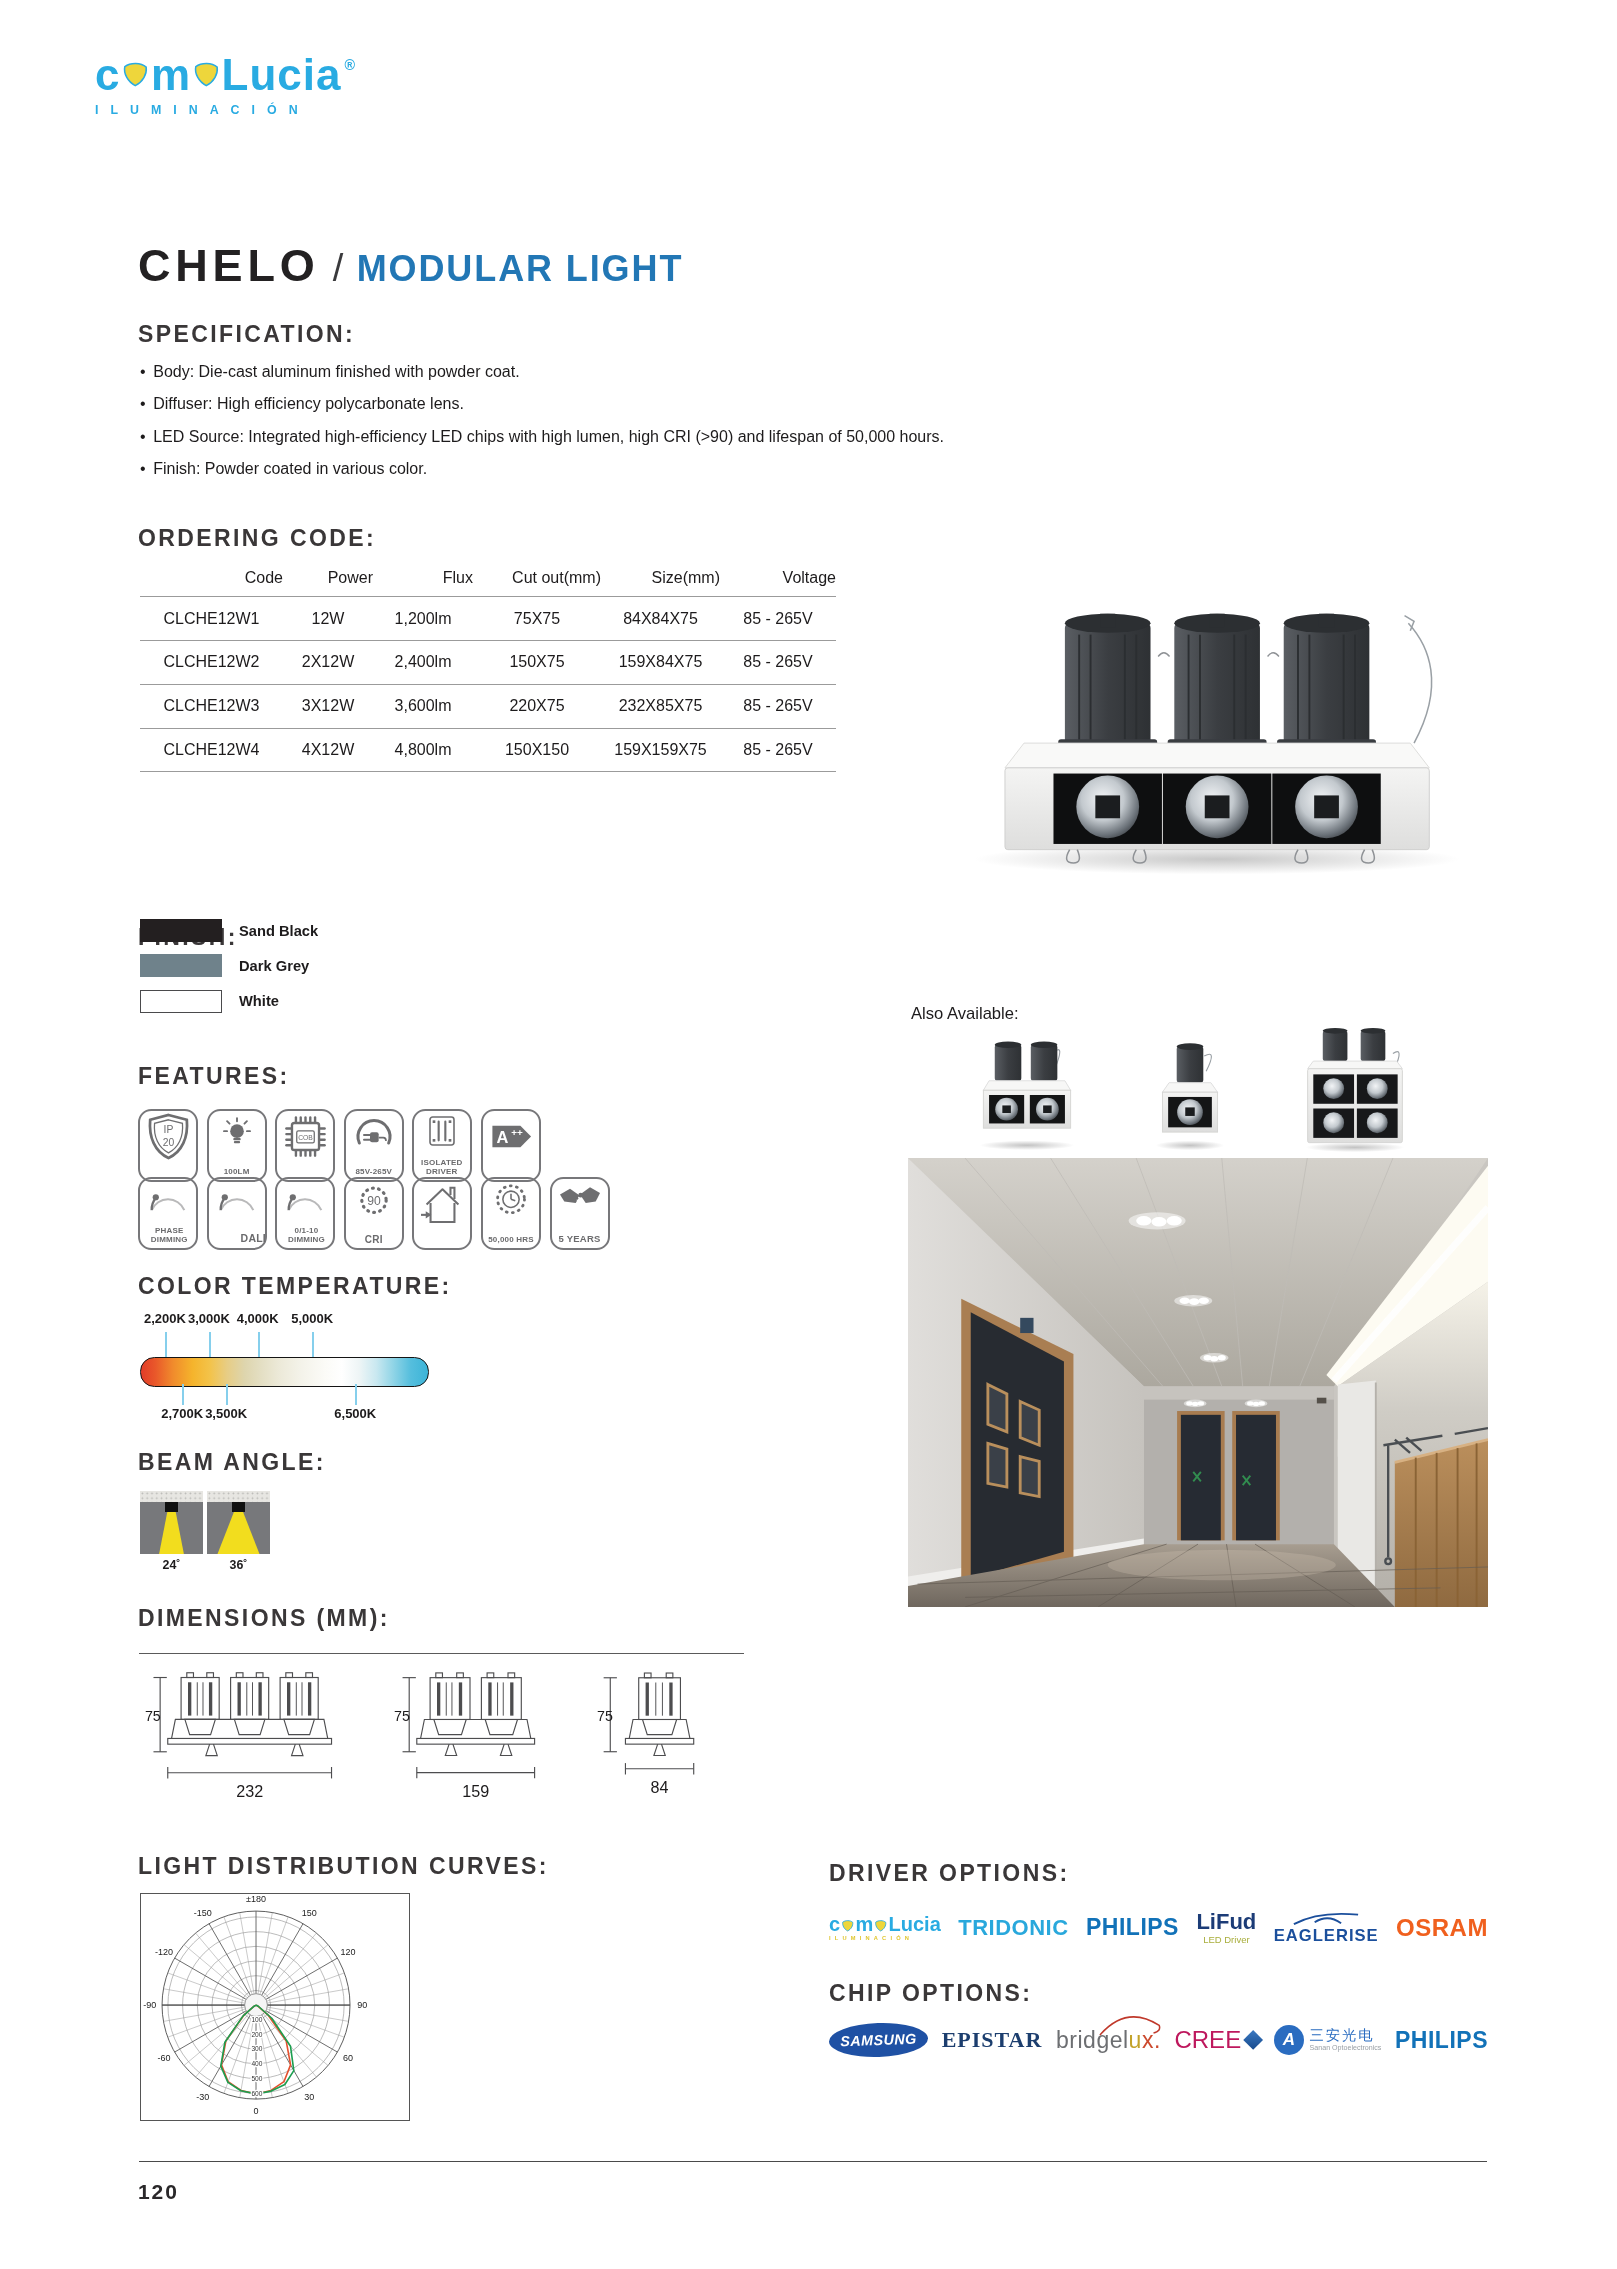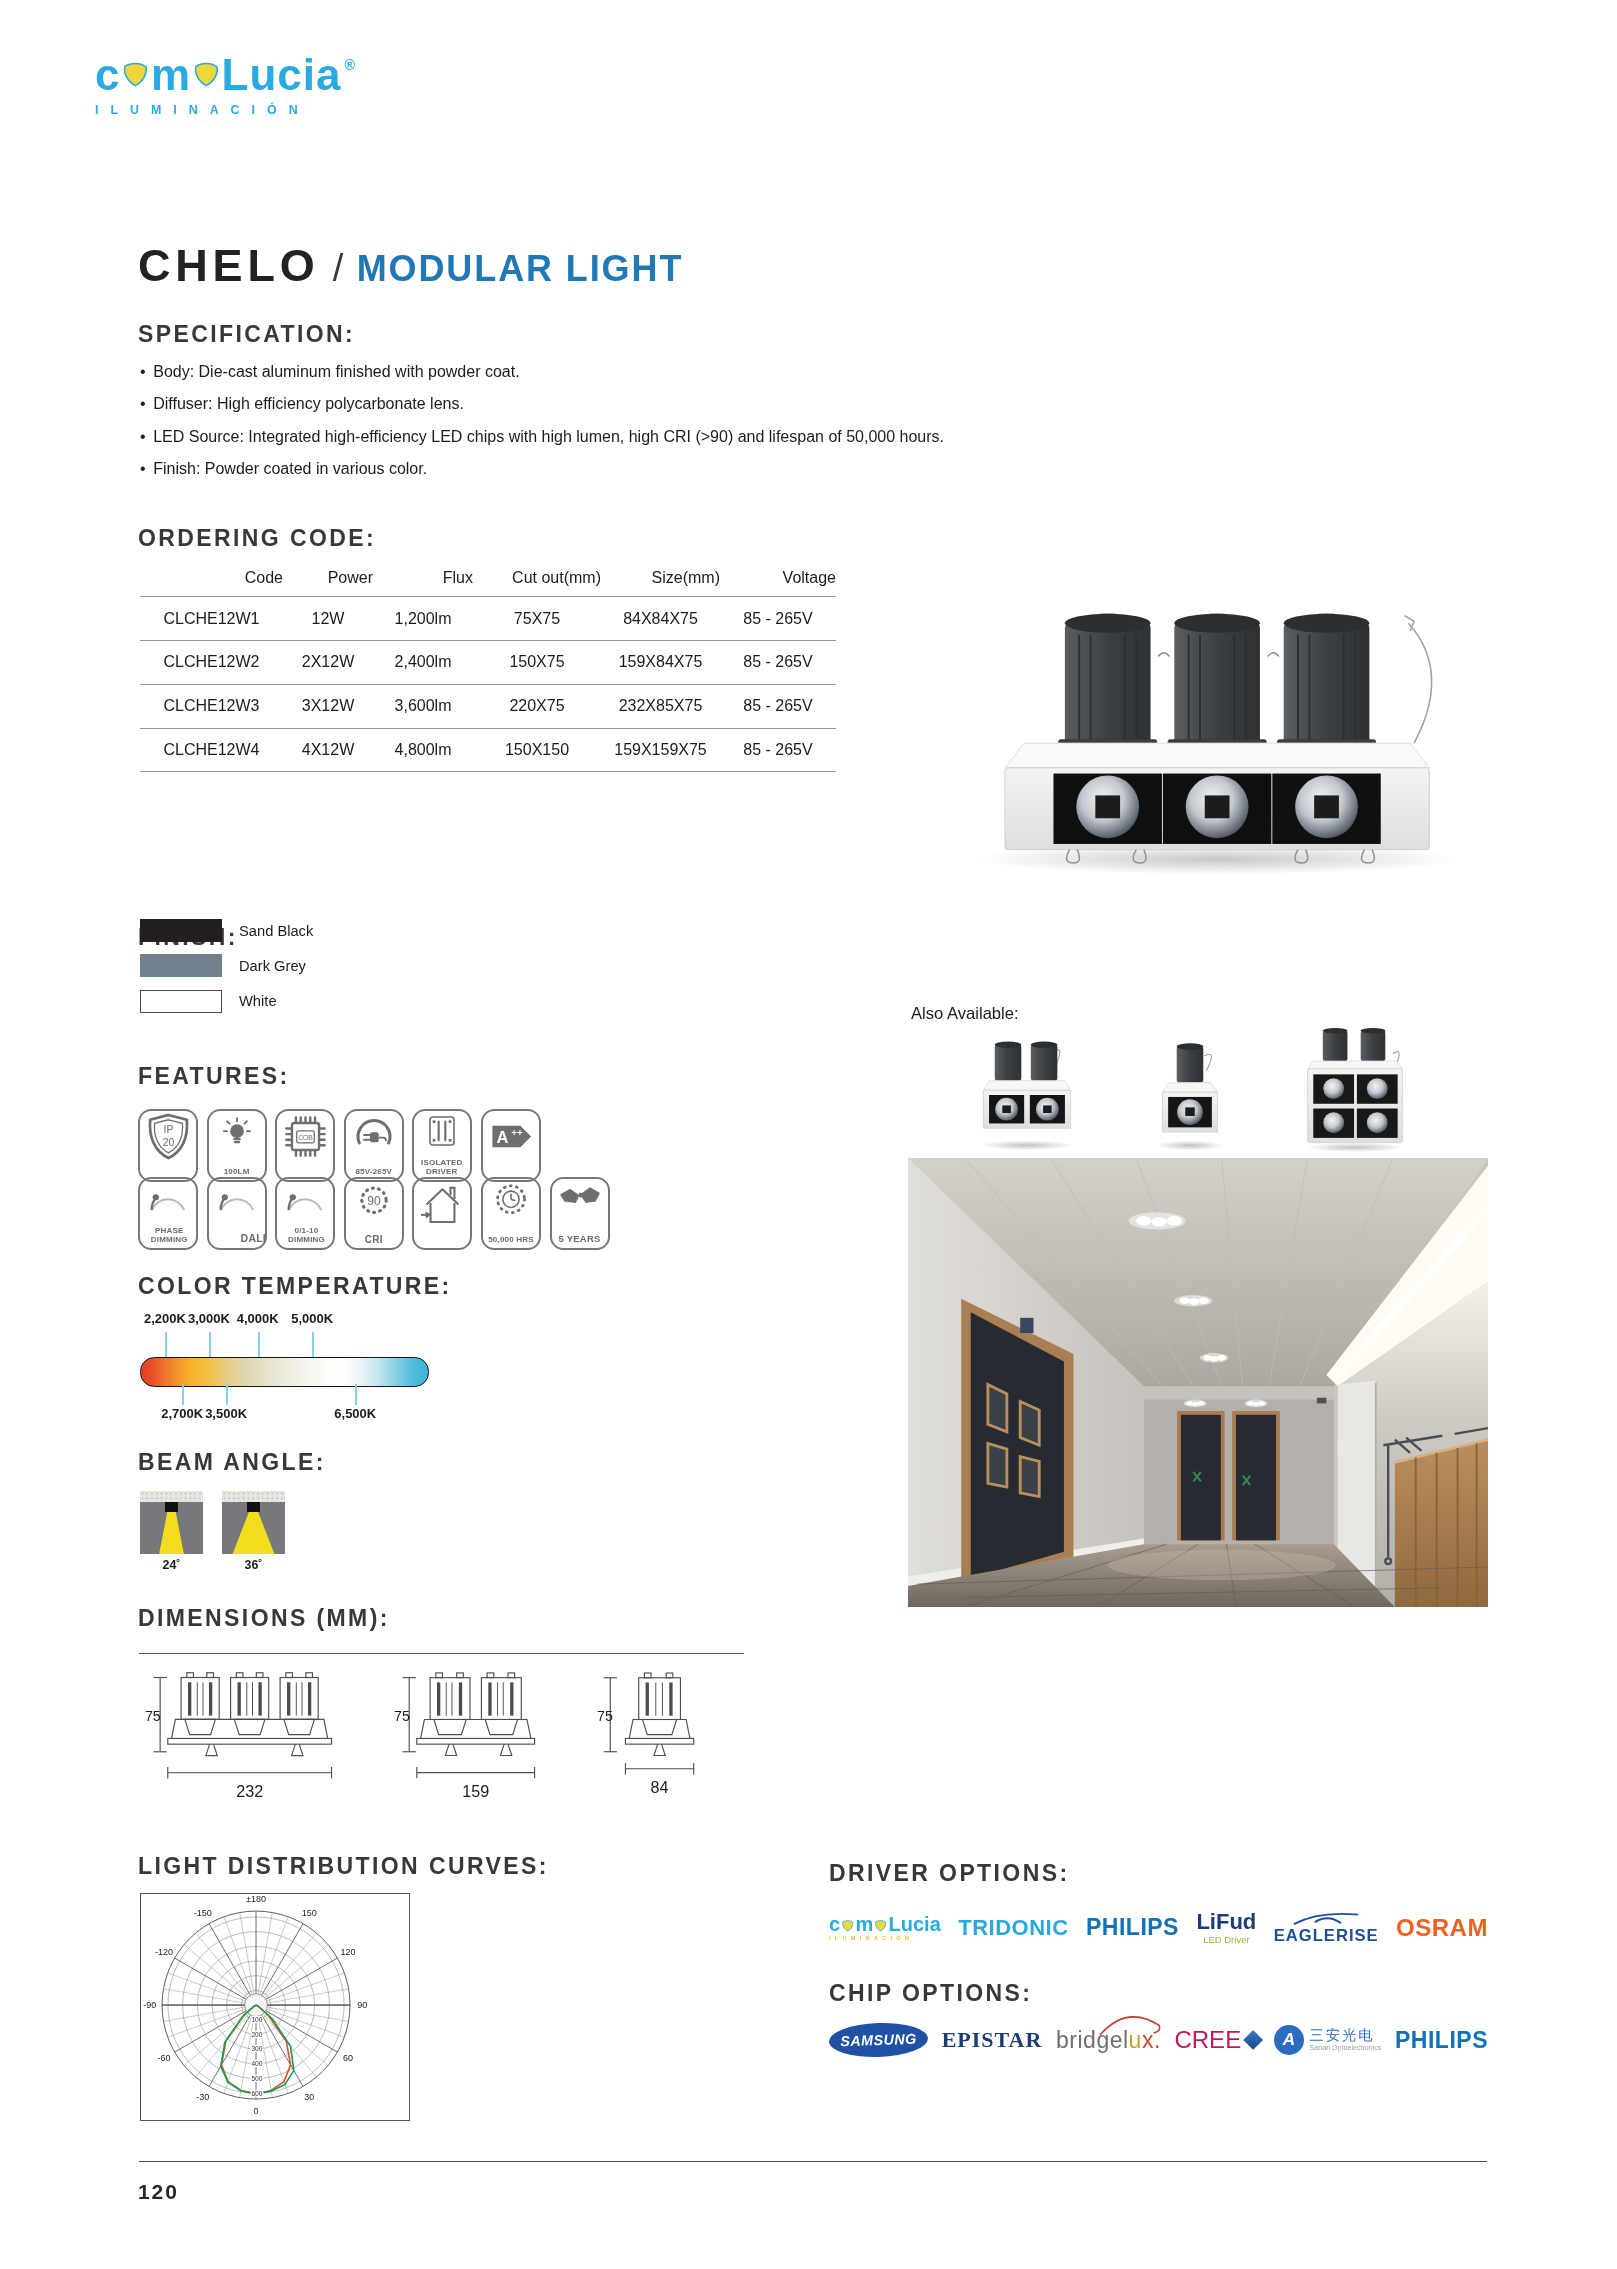--- a/index.html
+++ b/index.html
@@ -31,21 +31,21 @@
 
   
   .order-table{left:140px;top:563px;width:696px;border-collapse:collapse;font-size:16px;}
   .order-table th{font-weight:normal;padding:5.7px 0 9.5px 0;text-align:right;}
   .order-table td{padding:12.4px 0;text-align:center;border-top:1.9px solid #9b9b9b;}
   .order-table tr:last-child td{border-bottom:1.9px solid #9b9b9b;}
 
   
   .swatch-row{display:flex;align-items:center;height:23px;margin-bottom:12.4px;}
   .swatch{width:82px;height:23px;margin-right:17px;}
-  .swatch-label{font-size:14.7px;}
+  .swatch-label{font-size:14.7px;font-weight:bold;}
 
   
   .feat-row{display:flex;gap:8.6px;}
   .feat-box{position:relative;width:60px;height:73px;border:2.4px solid #77777a;border-radius:13.3px;
             box-sizing:border-box;display:flex;flex-direction:column;align-items:center;}
   .feat-label{position:absolute;bottom:2.9px;left:0;right:0;text-align:center;font-size:8px;
               line-height:1.12;color:#6b6b6d;letter-spacing:0.2px;font-weight:bold;}
   .feat-svg{margin-top:3.8px;}
   .feat-svg-full{margin-top:0;}
 
@@ -54,21 +54,21 @@
   .ct-bar{position:absolute;top:46px;left:0;width:287px;height:27.6px;border-radius:14.3px;border:1.9px solid #141414;
     background:linear-gradient(90deg,#e23c28 0%,#e9582a 5%,#f08a2c 11%,#f5b42c 18%,#f3c34a 24%,#e7cd85 30%,
       #ded5ad 36%,#e4dfc4 42%,#ece9d8 48%,#f4f3ea 56%,#fbfbf7 64%,#ffffff 70%,#eef5f6 76%,#c9e8f0 82%,
       #8fd4e6 88%,#55bedd 94%,#3cb4d8 100%);}
   .ct-tick-top{position:absolute;top:21px;width:1.9px;height:25px;background:#86cfec;}
   .ct-tick-bot{position:absolute;top:73px;width:1.9px;height:21px;background:#86cfec;}
   .ct-lab-top{position:absolute;top:0px;transform:translateX(-50%);font-size:13px;font-weight:bold;white-space:nowrap;}
   .ct-lab-bot{position:absolute;top:95px;transform:translateX(-50%);font-size:13px;font-weight:bold;white-space:nowrap;}
 
   
-  .beam-row{left:140px;top:1491px;display:flex;gap:19px;}
+  .beam-row{left:140px;top:1491px;display:flex;gap:4px;}
   .beam-tile{width:63px;}
   .beam-scene{position:relative;width:63px;height:63px;background:#77787b;overflow:hidden;}
   .beam-strip{position:absolute;top:0;left:0;right:0;height:11.4px;background:#e7e6e2;
      background-image:radial-gradient(#b9b9b5 0.9px,transparent 1px);background-size:4.8px 4.8px;}
   .beam-fixture{position:absolute;top:11.4px;left:25px;width:13.3px;height:9.5px;background:#101010;}
   .beam-cone{position:absolute;top:0;left:0;}
   .beam-deg{margin-top:3.8px;text-align:center;font-size:12.4px;font-weight:bold;}
 
   
   .dim-hr{left:139px;top:1653px;width:605px;border-top:1.4px solid #5a5a5a;}

